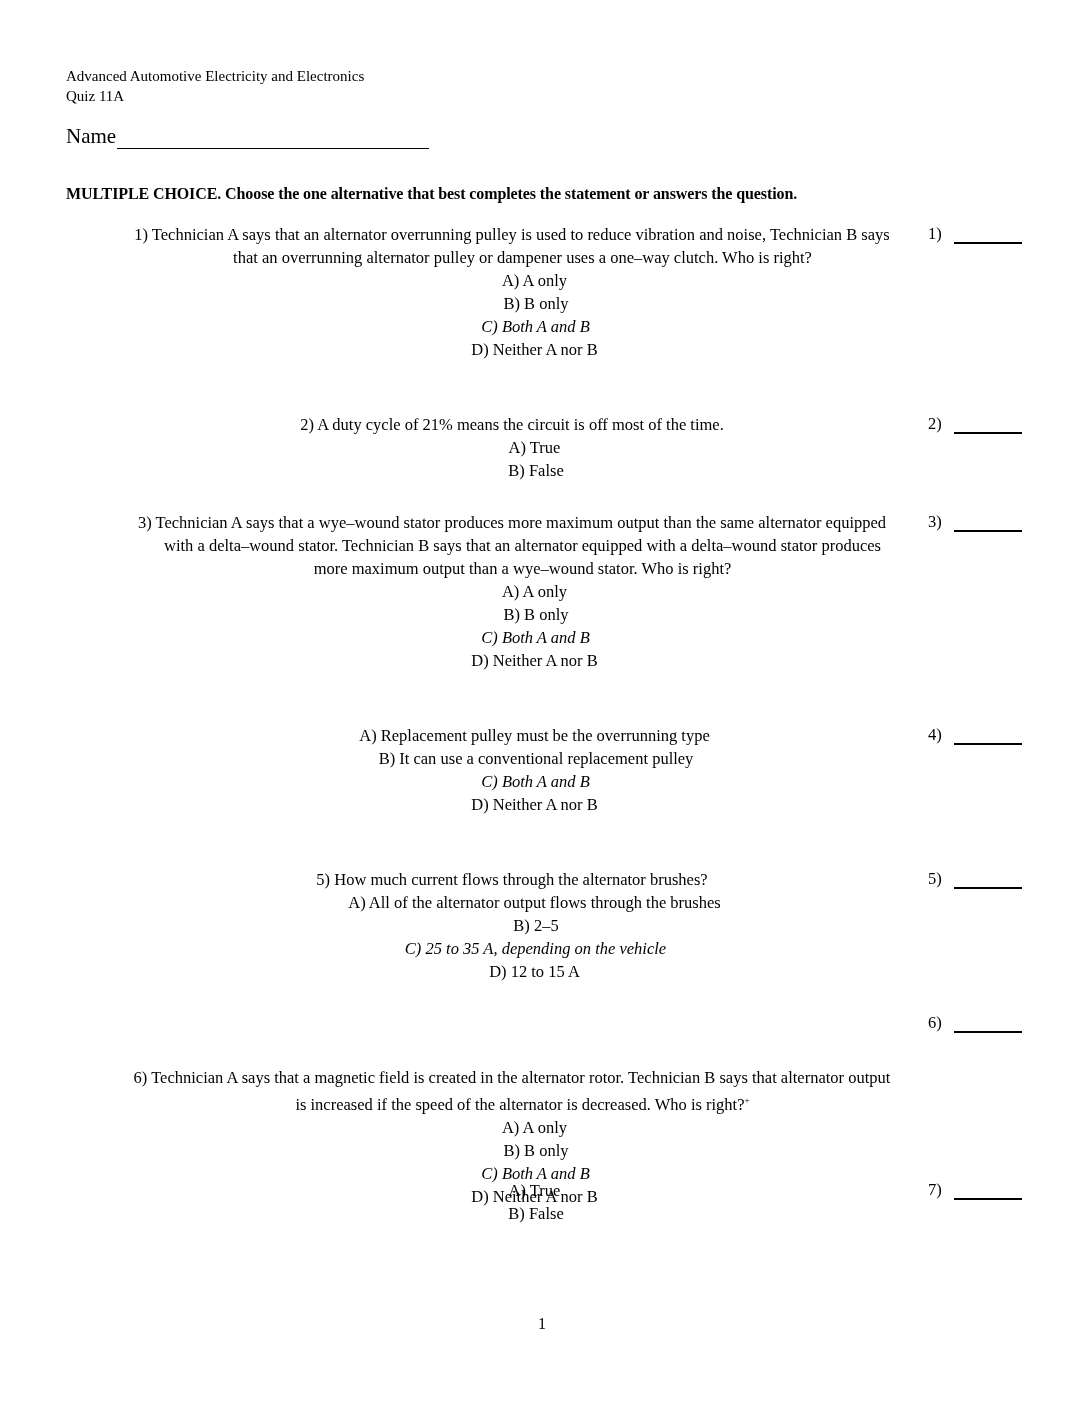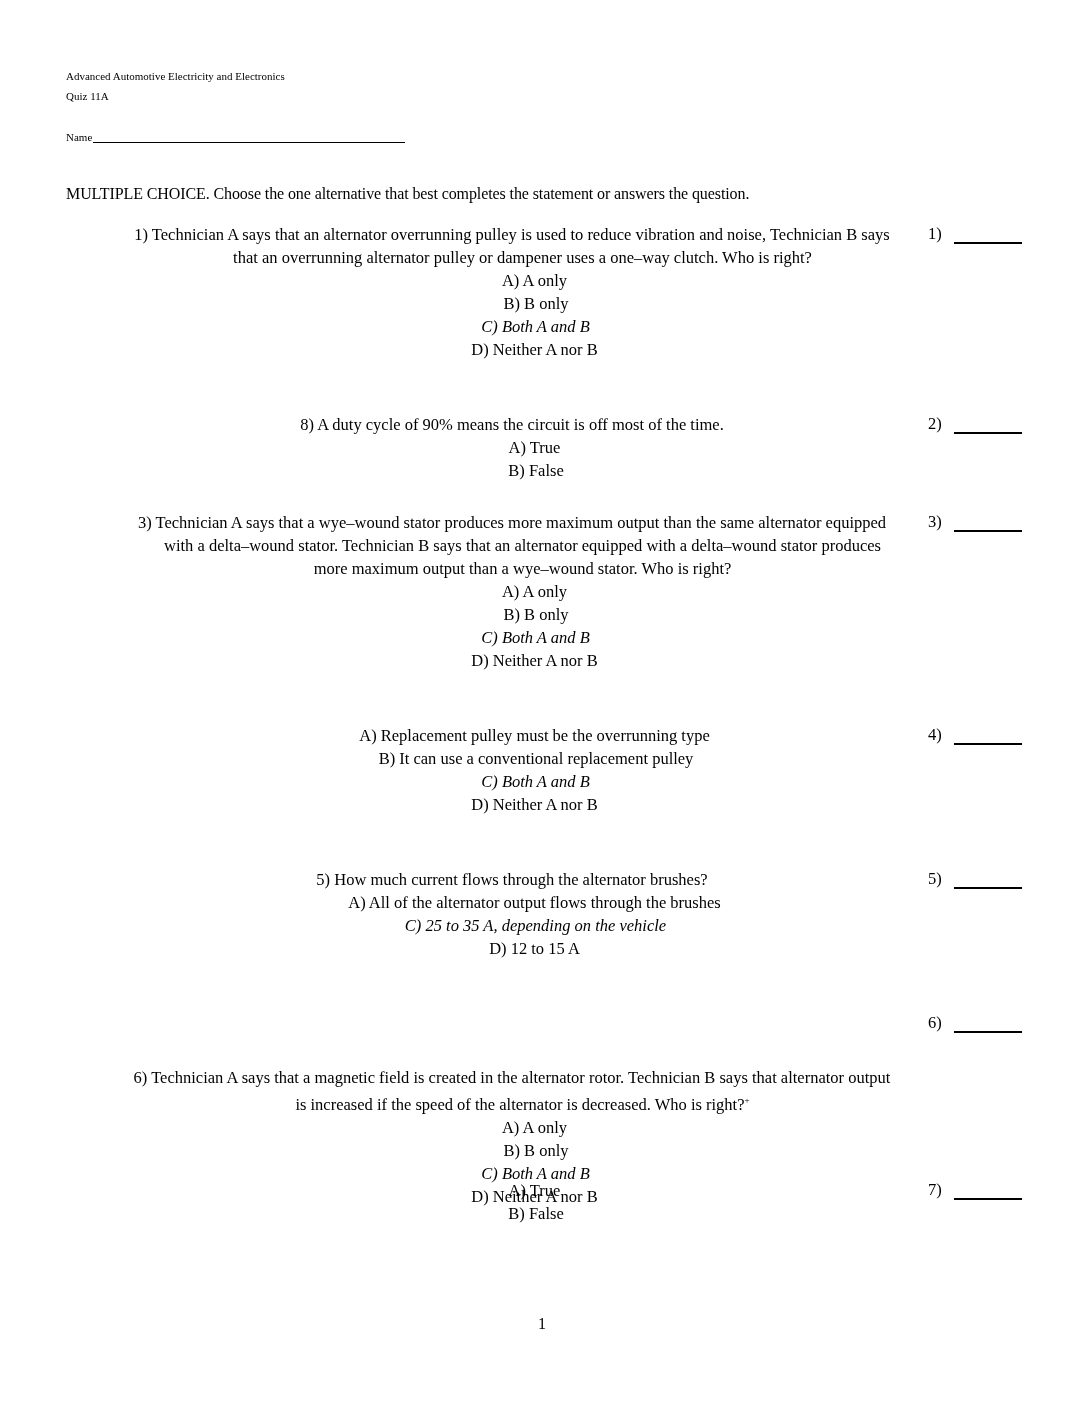--- a/index.html
+++ b/index.html
@@ -1,23 +1,23 @@
 <!DOCTYPE html>
 <html><head>
 <meta charset="utf-8">
 <style>
   html, body { margin: 0; padding: 0; background: #ffffff; }
   body {
     width: 1088px; height: 1408px; position: relative; overflow: hidden;
     color: #000; font-family: "Liberation Serif", "DejaVu Serif", serif;
   }
-  .header { position: absolute; left: 66px; top: 66px; font-size: 11px; line-height: 20px; }
-  .name-line { position: absolute; left: 66px; top: 124px; font-size: 11px; display: flex; align-items: flex-end; }
+  .header { position: absolute; left: 66px; top: 66px; font-size: 15px; line-height: 20px; }
+  .name-line { position: absolute; left: 66px; top: 124px; font-size: 21px; display: flex; align-items: flex-end; }
   .name-blank { display: inline-block; width: 312px; border-bottom: 1px solid #000; height: 18px; margin-left: 1px; }
-  .instructions { position: absolute; left: 66px; top: 185px; font-size: 16px; font-weight: normal; letter-spacing: -0.1px; }
+  .instructions { position: absolute; left: 66px; top: 185px; font-size: 16px; font-weight: bold; letter-spacing: -0.1px; }
   .q { position: absolute; left: 127px; width: 770px; font-size: 16.5px; line-height: 23px; }
   .stem { padding-left: 21px; text-indent: -21px; text-align: center; }
   .opt { padding-left: 45px; text-align: center; }
   .opt.b { padding-left: 48px; }
   .opt.c { padding-left: 47px; font-style: italic; }
   .ans { position: absolute; left: 928px; font-size: 16.5px; display: flex; align-items: flex-end; }
   .ans-blank { display: inline-block; width: 68px; border-bottom: 2px solid #000; margin-left: 12px; height: 16px; }
   .page-num { position: absolute; left: 538px; top: 1315px; font-size: 16px; }
   sup { font-size: 9px; }
 </style>
@@ -42,21 +42,21 @@
   <div class="opt b">B) B only</div>
   <div class="opt c">C) Both A and B</div>
   <div class="opt">D) Neither A nor B</div>
 </div>
 <div class="ans" style="top:224px">
   <span>1)</span>
   <span class="ans-blank"></span>
 </div>
 
 <div class="q" style="top:413px">
-  <div class="stem">8) A duty cycle of 90% means the circuit is off most of the time.</div>
+  <div class="stem">2) A duty cycle of 21% means the circuit is off most of the time.</div>
   <div class="opt">A) True</div>
   <div class="opt b">B) False</div>
 </div>
 <div class="ans" style="top:414px">
   <span>2)</span>
   <span class="ans-blank"></span>
 </div>
 
 <div class="q" style="top:511px">
   <div class="stem">3) Technician A says that a wye–wound stator produces more maximum output than the same alternator equipped with a delta–wound stator.  Technician B says that an alternator equipped with a delta–wound stator produces more maximum output than a wye–wound stator.  Who is right?</div>
@@ -77,20 +77,21 @@
   <div class="opt">D) Neither A nor B</div>
 </div>
 <div class="ans" style="top:725px">
   <span>4)</span>
   <span class="ans-blank"></span>
 </div>
 
 <div class="q" style="top:868px">
   <div class="stem">5) How much current flows through the alternator brushes?</div>
   <div class="opt">A) All of the alternator output flows through the brushes</div>
+  <div class="opt b">B) 2–5</div>
   <div class="opt c">C) 25 to 35 A, depending on the vehicle</div>
   <div class="opt">D) 12 to 15 A</div>
 </div>
 <div class="ans" style="top:869px">
   <span>5)</span>
   <span class="ans-blank"></span>
 </div>
 
 <div class="q" style="top:1066px">
   <div class="stem"><span>6) Technician A says that a magnetic field is created in the alternator rotor.  Technician B says that alternator output is increased if the speed of the alternator is decreased.  Who is right?</span><sup>+</sup></div>

